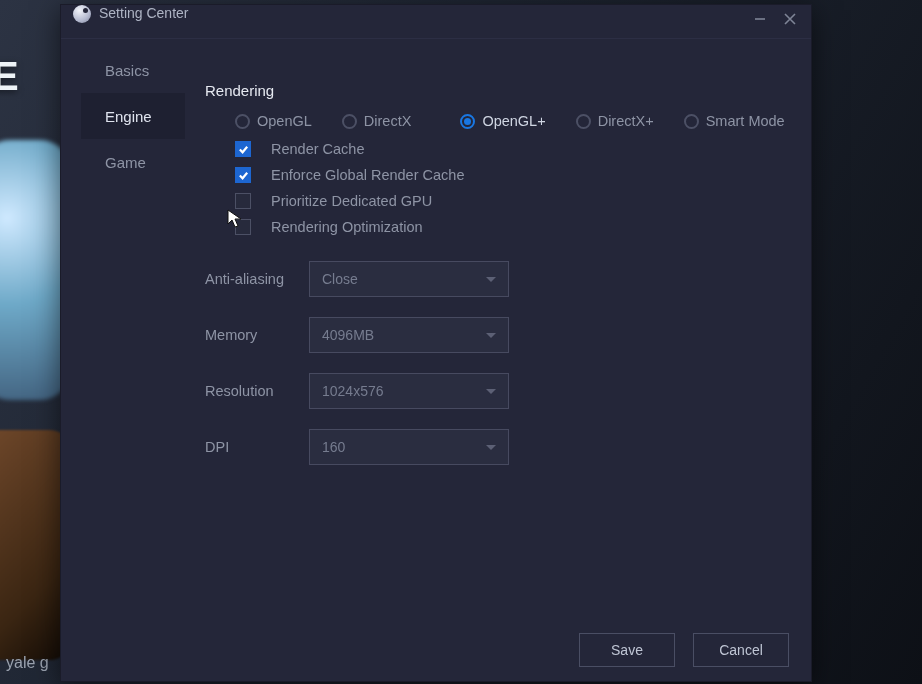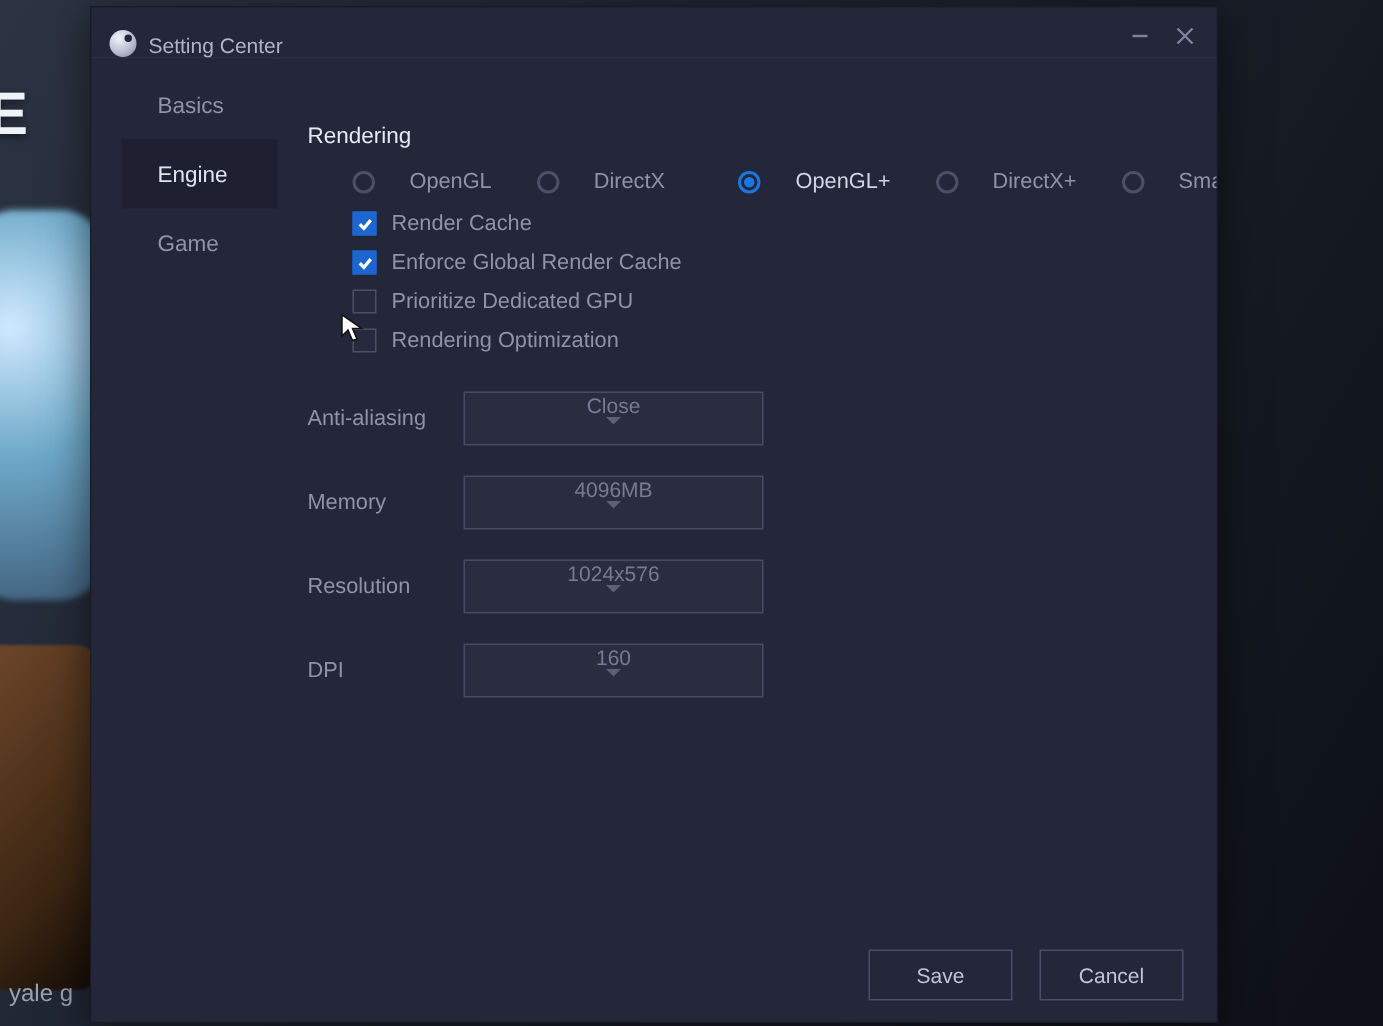--- a/index.html
+++ b/index.html
@@ -21,21 +21,21 @@
 
 .window {
   position: absolute; left: 60px; top: 4px; width: 752px; height: 678px;
   background: #242639; border: 1px solid #1a1b29;
   box-shadow: 0 6px 26px rgba(0,0,0,.55);
   color: #9ea6b6;
   display: flex; flex-direction: column;
 }
 
 .titlebar {
-  height: 34px; display:flex; align-items:flex-end; padding: 0 6px 0 12px;
+  height: 34px; display:flex; align-items:flex-start; padding: 0 6px 0 12px;
   border-bottom: 1px solid #2c2e44;
 }
 .titlebar .app-icon { width:18px; height:18px; margin-right:8px;
   border-radius:50%; background: radial-gradient(circle at 35% 30%, #f2f4fa 0%, #b4b9cf 60%, #7d8299 100%);
   position:relative;}
 .titlebar .app-icon::after{content:""; position:absolute; right:3px; top:3px; width:5px; height:5px;
   border-radius:50%; background:#242639;}
 .titlebar .title { font-size:14px; color:#aeb4c4; }
 .titlebar .spacer { flex:1; }
 .win-btn { width:30px; height:28px; display:flex; align-items:center; justify-content:center;
@@ -48,38 +48,38 @@
 .side-item { height:46px; display:flex; align-items:center; padding-left:24px;
   font-size:15px; color:#8e94a5; cursor:pointer;}
 .side-item.active { background:#1e2031; color:#dfe3ee;}
 
 .content { flex:1; padding: 18px 24px 18px 20px; position:relative; overflow:hidden;}
 
 .section-title { font-size:15px; color:#e6e9f1; margin-bottom:14px;margin-top:25px;}
 
 .radio-row { display:flex; align-items:center; gap:30px; flex-wrap:nowrap;
   padding-left:30px; margin-bottom:12px; white-space:nowrap;}
-.radio { display:flex; align-items:center; gap:23px; font-size:14.5px; color:#8e94a5; cursor:pointer;}
+.radio { display:flex; align-items:center; gap:7px; font-size:14.5px; color:#8e94a5; cursor:pointer;}
 .radio .dot { width:15px; height:15px; border-radius:50%; border:2px solid #4c5065; position:relative;}
 .radio.selected .dot { border-color:#1977e3; }
 .radio.selected .dot::after{ content:""; position:absolute; inset:2px; border-radius:50%; background:#1977e3;}
 .radio.selected { color:#cfd5e2;padding-left:19px;}
 
 .check-col { padding-left:30px; display:flex; flex-direction:column; gap:10px; margin-bottom:26px;}
-.check { display:flex; gap:10px; font-size:14.5px; color:#8e94a5; cursor:pointer;}
+.check { display:flex; gap:20px; font-size:14.5px; color:#8e94a5; cursor:pointer;}
 .check .box { width:16px; height:16px; border:1px solid #4c5065; background:#272a3c;
   display:flex; align-items:center; justify-content:center;}
 .check.checked .box { background:#1d66d1; border-color:#1d66d1;}
 .check.checked .box svg{ width:11px; height:11px; stroke:#fff; stroke-width:2.4; fill:none;}
 .check:not(.checked) .box svg{ display:none;}
 
 .form-row { display:flex; align-items:center; margin-bottom:20px;}
 .form-row label { width:104px; font-size:14.5px; color:#8e94a5;}
 .select { width:200px; height:36px; border:1px solid #474a60; background:#2a2d40;
-  display:flex; align-items:center; padding:0 12px; cursor:pointer;flex-direction:column;}
+  display:flex; align-items:center; justify-content:space-between; padding:0 12px; cursor:pointer;}
 .select span { font-size:14px; color:#767c8f;}
 .select .caret { width:0; height:0; border-left:5px solid transparent; border-right:5px solid transparent;
   border-top:5px solid #5c6075;}
 
 .footer { position:absolute; right:0; bottom:0; left:0; padding:14px 22px;
   display:flex; justify-content:flex-end; gap:18px; border-top:1px solid transparent;}
 .btn { min-width:96px; height:34px; border:1px solid #4a4e64; background:transparent;
   color:#bfc5d4; font-size:14px; display:flex; align-items:center; justify-content:center; cursor:pointer;}
 
 .cursor { position:absolute; width:16px; height:20px; pointer-events:none; z-index:50;}

